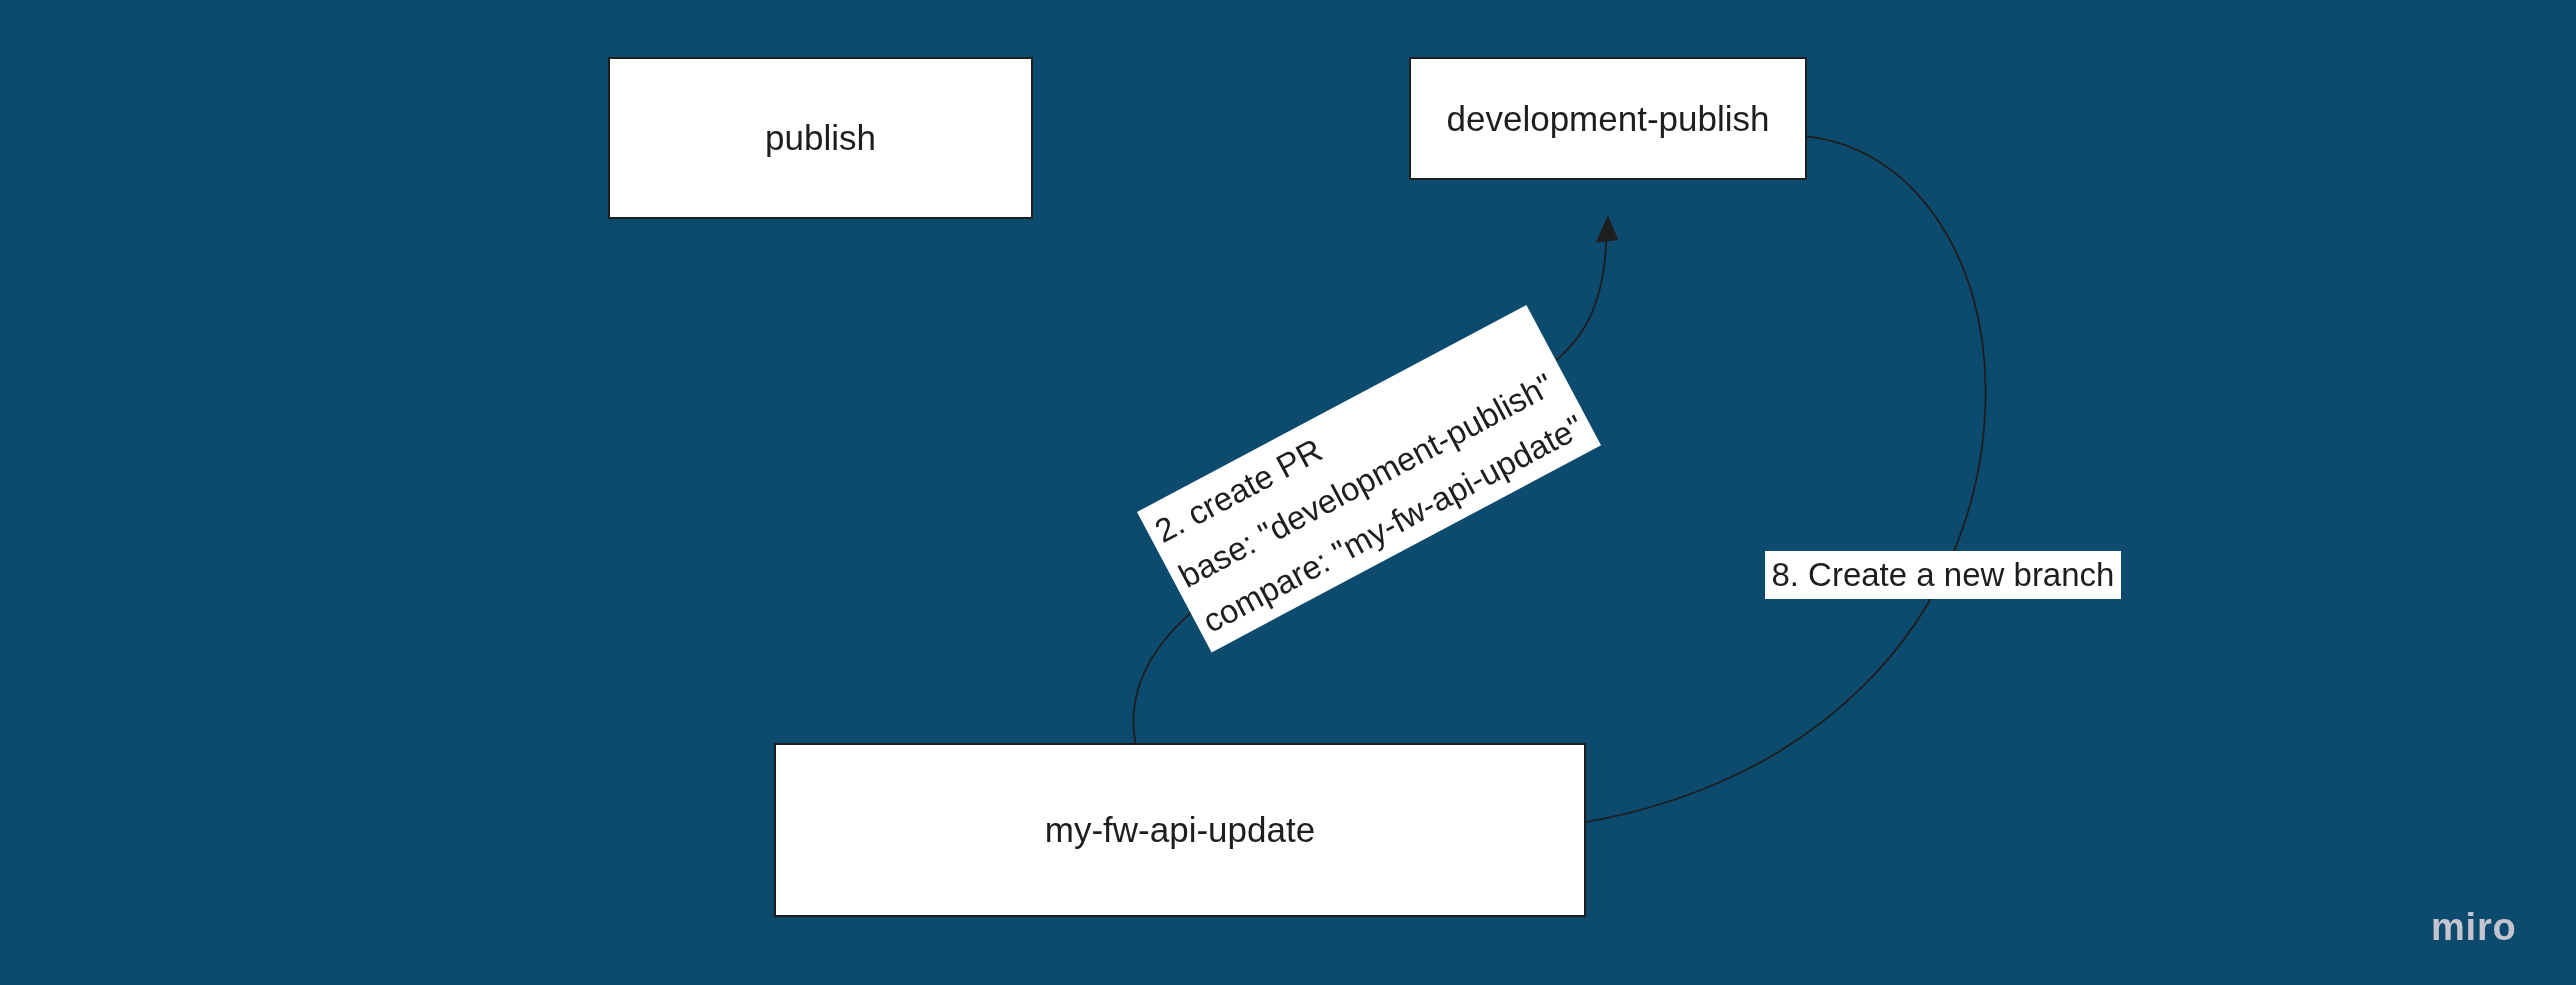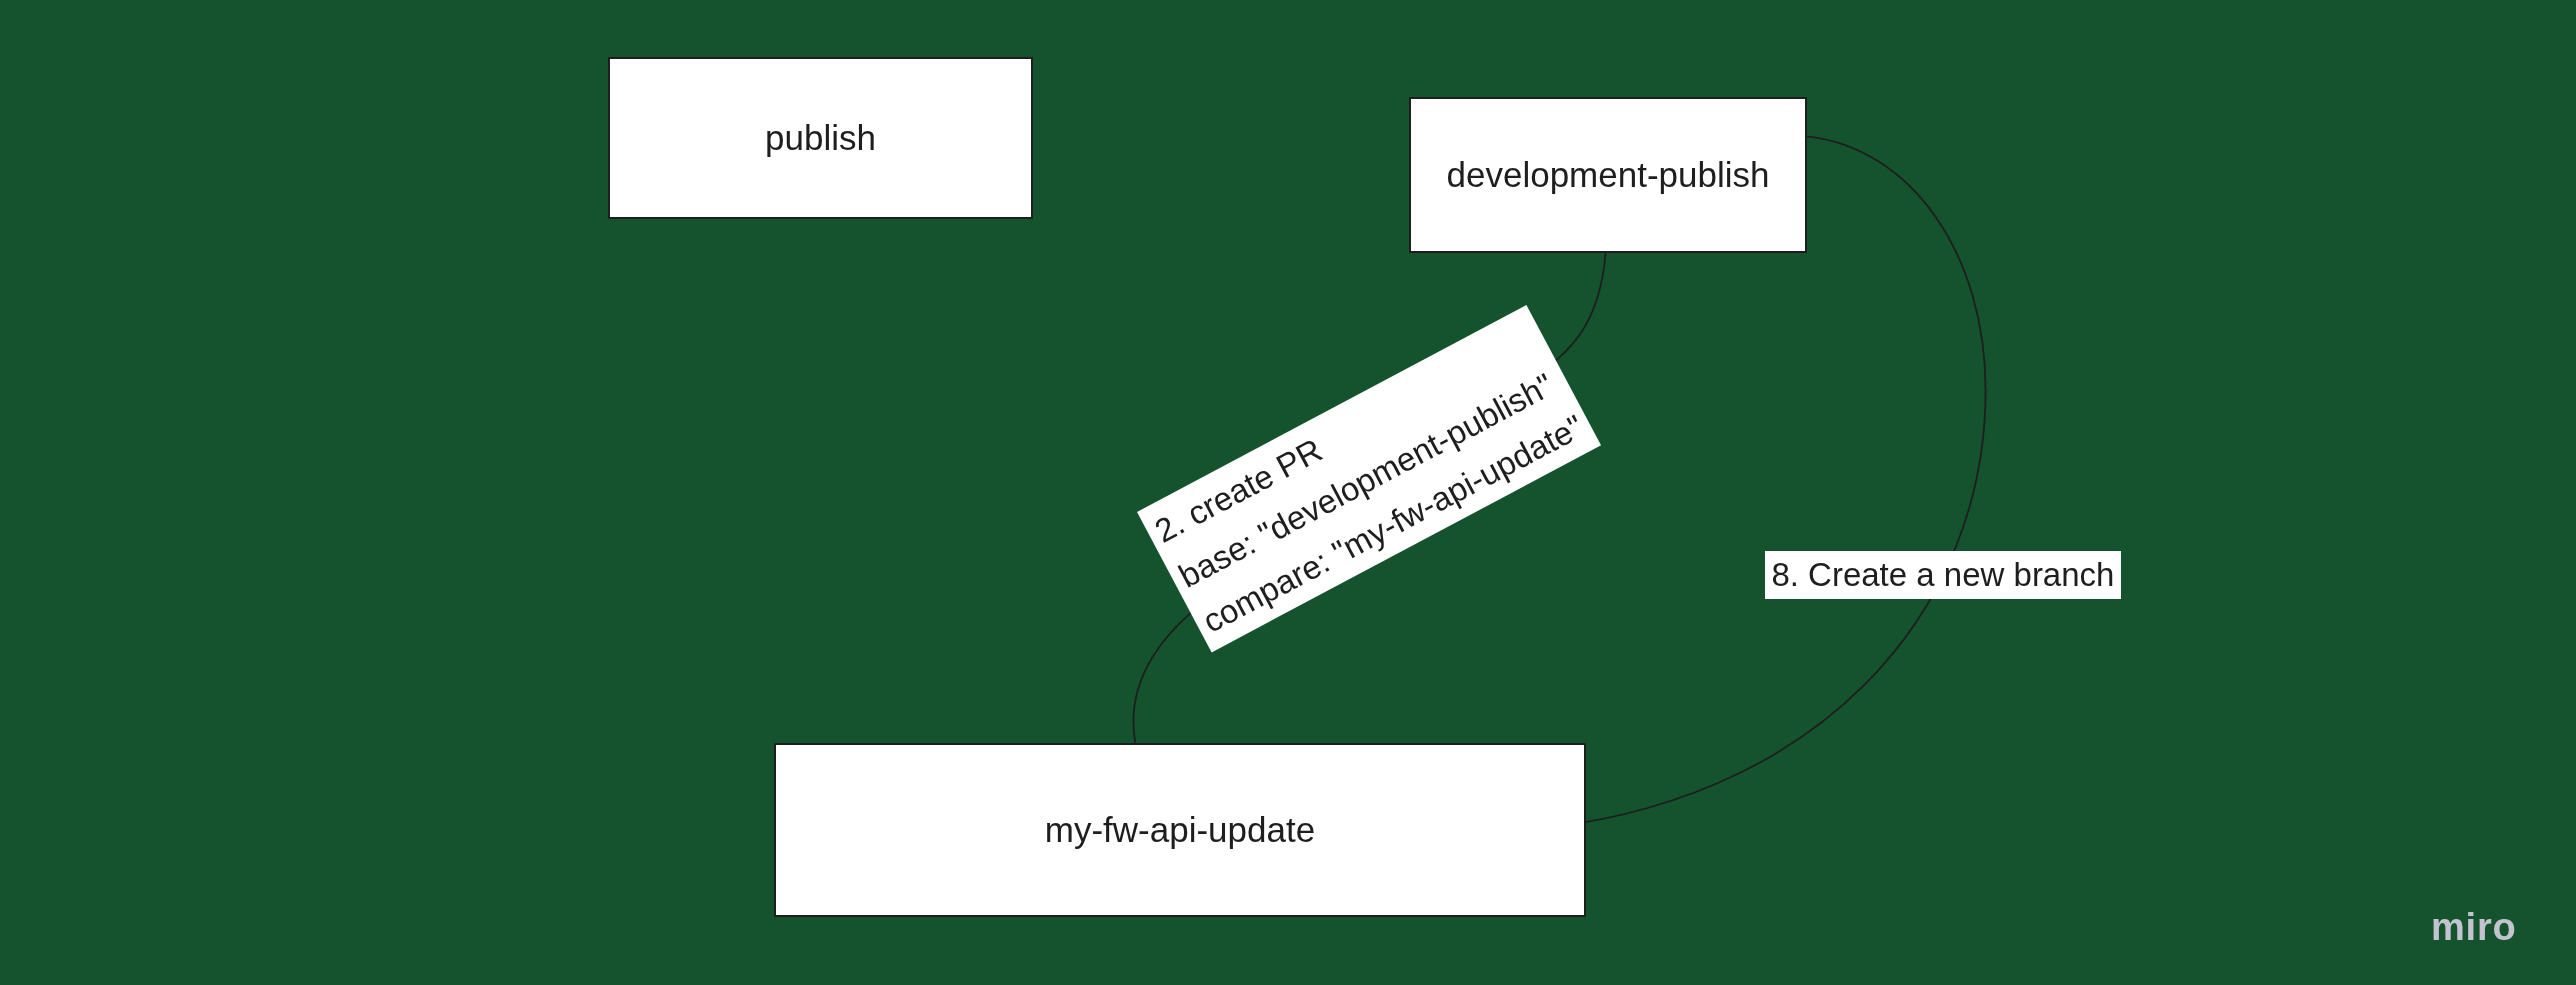--- a/index.html
+++ b/index.html
@@ -4,21 +4,21 @@
 <style>
   html, body {
     margin: 0;
     padding: 0;
     background: #ffffff;
   }
   .canvas {
     position: relative;
     width: 2576px;
     height: 986px;
-    background: #14532d;
+    background: #0c4a6e;
     overflow: hidden;
     font-family: "Liberation Sans", "DejaVu Sans", sans-serif;
     color: #1e1e1e;
   }
   .edges-layer {
     position: absolute;
     left: 0;
     top: 0;
     width: 2576px;
     height: 986px;
@@ -40,21 +40,21 @@
     display: flex;
     flex-direction: column;
     align-items: center;
     justify-content: center;
     text-align: center;
     font-size: 35px;
     line-height: 46px;
     white-space: nowrap;
   }
   .node-publish          { left: 608px;  top: 57px;  width: 425px; height: 162px; }
-  .node-development      { left: 1409px; top: 57px;  width: 398px; height: 156px; margin-top: 40px; }
+  .node-development      { left: 1409px; top: 57px;  width: 398px; height: 123px; }
   .node-my-fw-api-update { left: 774px;  top: 743px; width: 812px; height: 174px; }
   .edge-label {
     position: absolute;
     background: #ffffff;
     font-size: 33px;
     white-space: nowrap;
   }
   .edge-label-horizontal {
     left: 1765px;
     top: 551px;

